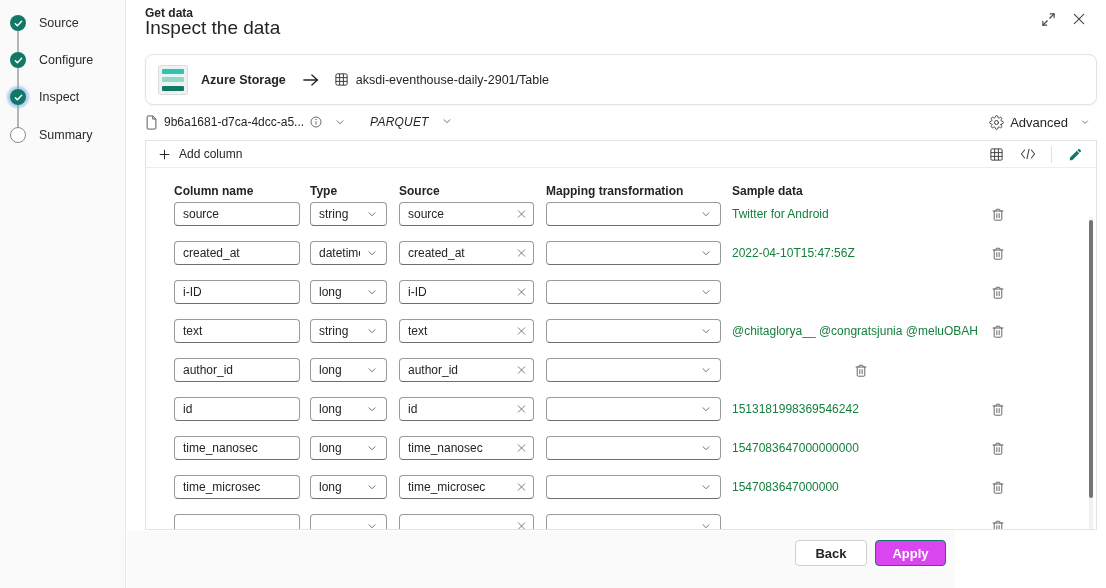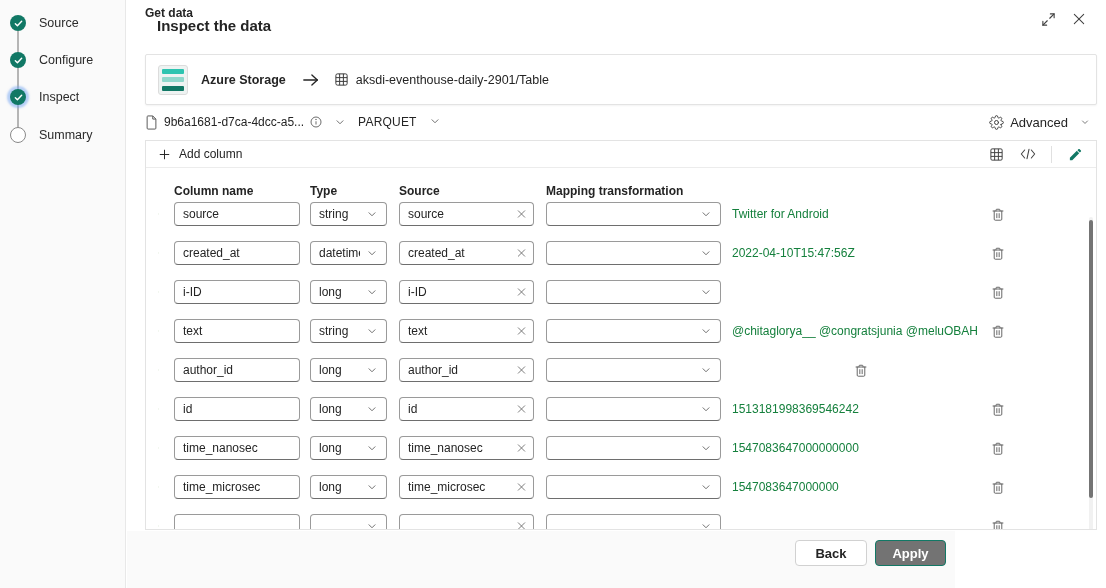--- a/index.html
+++ b/index.html
@@ -20,48 +20,48 @@
   .step-dot { width:16px; height:16px; border-radius:50%; position:relative; z-index:2;
               display:flex; align-items:center; justify-content:center; background:#fafafa; }
   .step.complete .step-dot { background:#117865; }
   .step.upcoming .step-dot { border:1.5px solid #8a8a8a; background:#fff; }
   .step.current .step-dot { box-shadow:0 0 2px 3px rgba(116,166,244,.5); }
   .step-label { font-size:12.5px; color:#2b2b2b; white-space:nowrap; }
 
   
   .main { position:absolute; left:145px; top:0; width:952px; }
   .eyebrow { position:absolute; top:6px; left:0; font-weight:700; font-size:12px; }
-  .page-title { position:absolute; top:17px; left:12px; font-weight:700; font-size:15px; }
+  .page-title { position:absolute; top:17px; left:0; font-weight:400; font-size:19px; }
   .win-controls { position:absolute; top:10px; right:9px; display:flex; gap:13px; }
   .win-btn { width:18px; height:18px; display:flex; align-items:center; justify-content:center;
              cursor:pointer; color:#424242; }
 
   
   .src-card { position:absolute; top:54px; left:0; width:952px; height:51px; background:#fff;
-              border:1px solid #e3e3e3; border-radius:2px; box-shadow:0 1px 2px rgba(0,0,0,.05);
+              border:1px solid #e3e3e3; border-radius:8px; box-shadow:0 1px 2px rgba(0,0,0,.05);
               display:flex; align-items:center; padding:0 12px; }
   .storage-icon { width:30px; height:30px; border-radius:3px; background:#eef3f2; border:1px solid #dcdcdc;
                   display:flex; flex-direction:column; justify-content:space-between; padding:3px 3px; }
   .storage-icon i { display:block; height:5px; border-radius:1px; }
   .storage-icon i:nth-child(1){ background:#2ec4b0; }
   .storage-icon i:nth-child(2){ background:#8fd8cc; }
   .storage-icon i:nth-child(3){ background:#117865; }
   .src-name { font-weight:700; font-size:12.5px; margin-left:13px; }
   .flow-arrow { margin:0 14px 0 16px; color:#242424; }
   .dest-icon { color:#3b3b3b; margin-right:7px; }
   .dest-name { font-size:12.5px; }
 
   
   .file-row { position:absolute; top:110px; left:0; width:952px; height:24px;
               display:flex; align-items:center; }
   .file-chip { display:flex; align-items:center; gap:6px; cursor:pointer; }
   .file-name { font-size:12px; }
   .muted-ic { color:#5c5c5c; }
-  .fmt-chip { display:flex; gap:6px; margin-left:12px; cursor:pointer;
-              font-size:12px; letter-spacing:.2px; }
+  .fmt-chip { display:flex; gap:6px; margin-left:24px; cursor:pointer;
+              font-size:12px; letter-spacing:.2px;font-style:italic; }
   .advanced { position:absolute; right:7px; top:0; height:24px; display:flex; align-items:center;
               gap:6px; cursor:pointer; }
   .advanced .lbl { font-size:13px; }
 
   
   .panel { position:absolute; top:140px; left:0; width:952px; height:390px; background:#fff;
            border:1px solid #e3e3e3; border-radius:0; overflow:hidden; }
   .panel-toolbar { height:27px; border-bottom:1px solid #ececec; display:flex; align-items:center;
                    padding:0 12px; }
   .add-col { display:flex; align-items:center; gap:8px; cursor:pointer; }
@@ -102,21 +102,21 @@
              border-radius:2px; }
   .vscroll .thumb { position:absolute; top:3px; width:4px; height:278px; background:#747474;
                     border-radius:2px; cursor:pointer; }
 
   
   .footer { position:absolute; left:127px; top:531px; width:828px; height:57px; background:#fafafa; }
   .footer-btns { position:absolute; top:9px; right:9px; display:flex; gap:8px; }
   .btn { height:26px; border-radius:4px; font:700 13px "Liberation Sans","DejaVu Sans",sans-serif;
          display:flex; align-items:center; justify-content:center; cursor:pointer; }
   .btn-back { width:72px; background:#fff; border:1px solid #d1d1d1; color:#242424; }
-  .btn-apply { width:71px; background:#737373; border:1px solid #117865; color:#fff; }
+  .btn-apply { width:71px; background:#d946ef; border:1px solid #117865; color:#fff; }
 </style>
 </head>
 <body>
 
 <div class="sidebar">
   <div class="stepper">
     <div class="step-line"></div>
 
     <div class="step step-0 complete">
       <span class="step-dot">
@@ -282,20 +282,21 @@
     </div>
 
     <div class="gridwrap">
 
       <div class="grid-row grid-head">
         <div class="c-check"></div>
         <div class="c-name">Column name</div>
         <div class="c-type">Type</div>
         <div class="c-source">Source</div>
         <div class="c-map">Mapping transformation</div>
+        <div class="c-sample">Sample data</div>
         <div></div>
       </div>
 
       <div class="rows">
           <div class="grid-row">
     <span class="check-ic c-check">
       <svg width="16" height="16" viewBox="0 0 20 20" fill="none" stroke="#4aa047" stroke-width="1.4">
                 <circle cx="10" cy="10" r="7.6"></circle>
                 <path d="M6.6 10.3l2.3 2.3 4.5-5" stroke-linecap="round" stroke-linejoin="round"></path>
               </svg>

